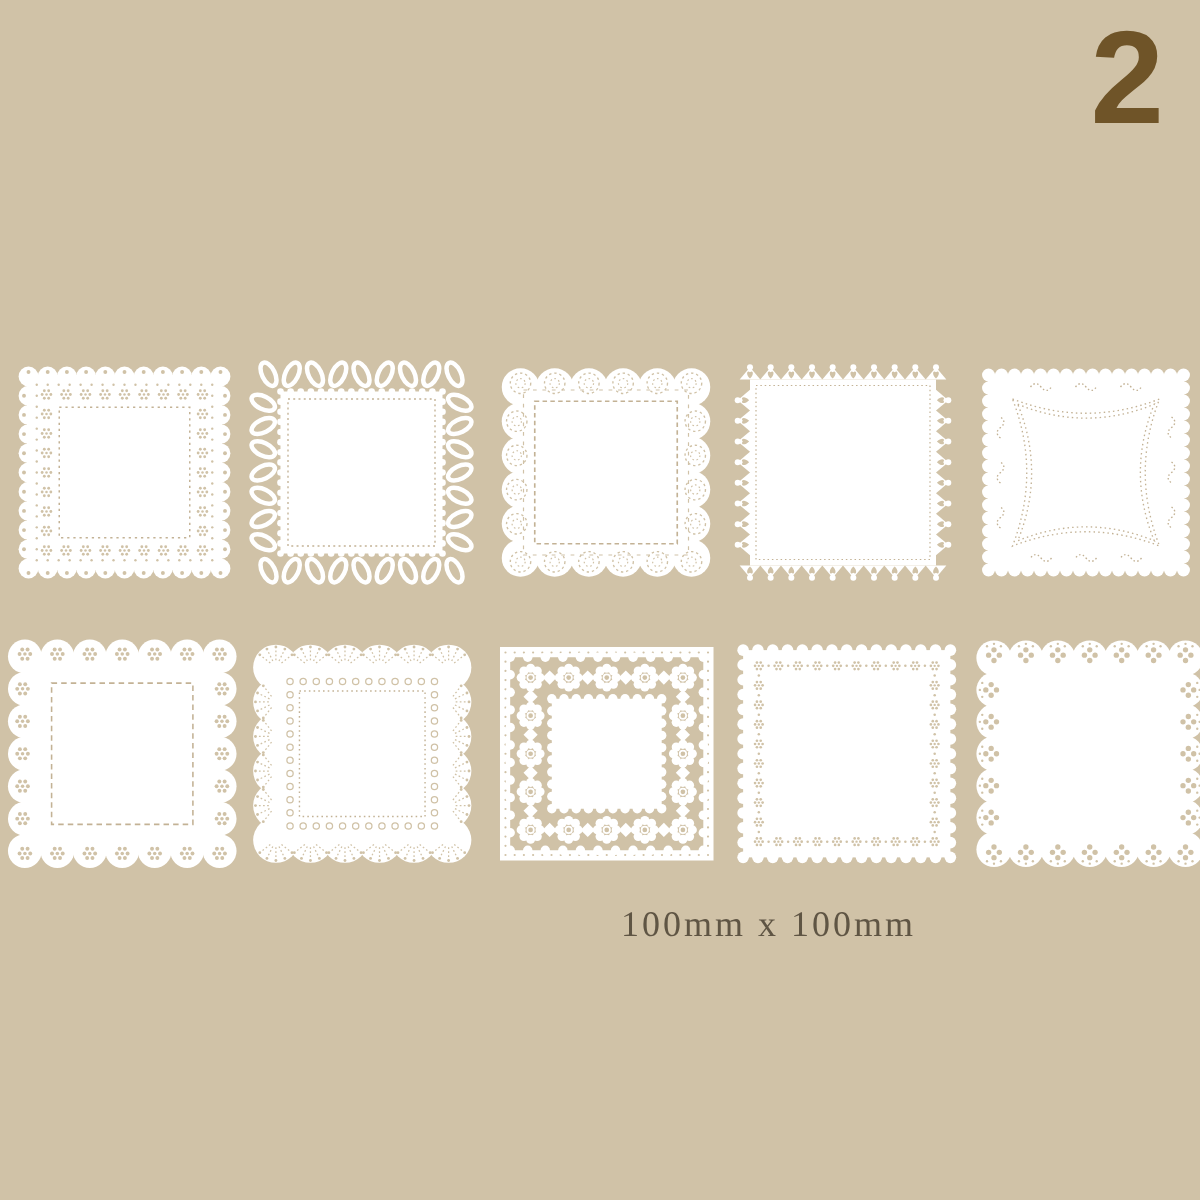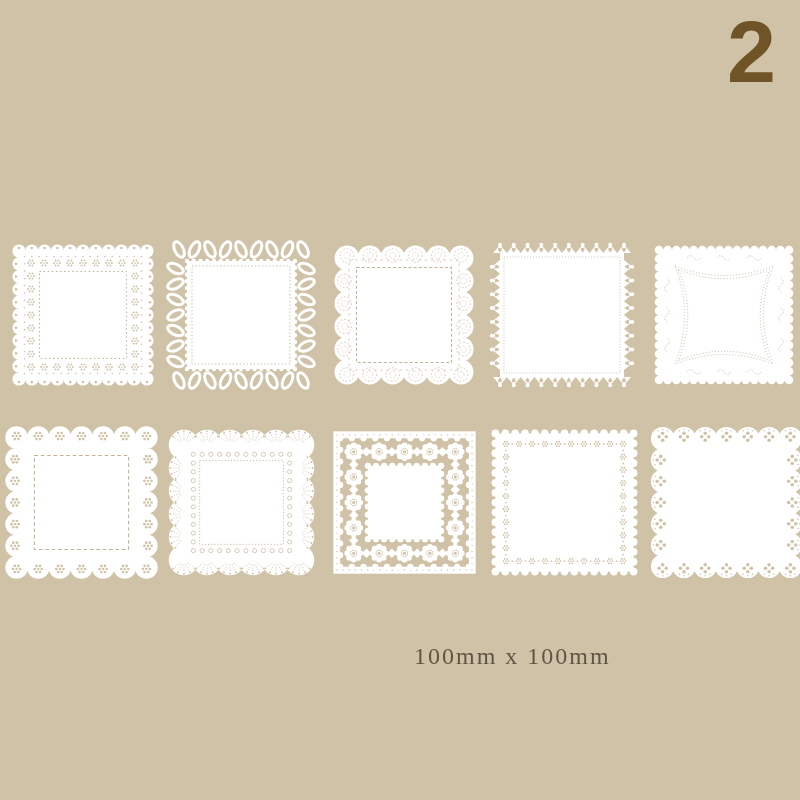--- a/index.html
+++ b/index.html
@@ -10,21 +10,21 @@
   }
   .stage{position:absolute;left:0;top:0;width:800px;height:800px;}
   .badge{
     position:absolute;top:8px;right:24px;
     font-family:"Liberation Sans",sans-serif;font-weight:700;
     font-size:88px;line-height:1;color:var(--accent,#6f5428);
   }
   .caption{
     position:absolute;left:414px;top:604px;white-space:nowrap;
     font-family:"Liberation Serif",serif;font-size:24px;
-    letter-spacing:2px;color:var(--caption,#5f5544);margin-top:39px;
+    letter-spacing:2px;color:var(--caption,#5f5544);
   }
   .doily{position:absolute;}
   .doily svg{display:block;width:100%;height:100%;}
 </style>
 </head>
 <body style="background: rgb(208, 194, 167);">
 
 <div class="stage">
   <div class="badge">2</div>
   <div id="doily-grid">

